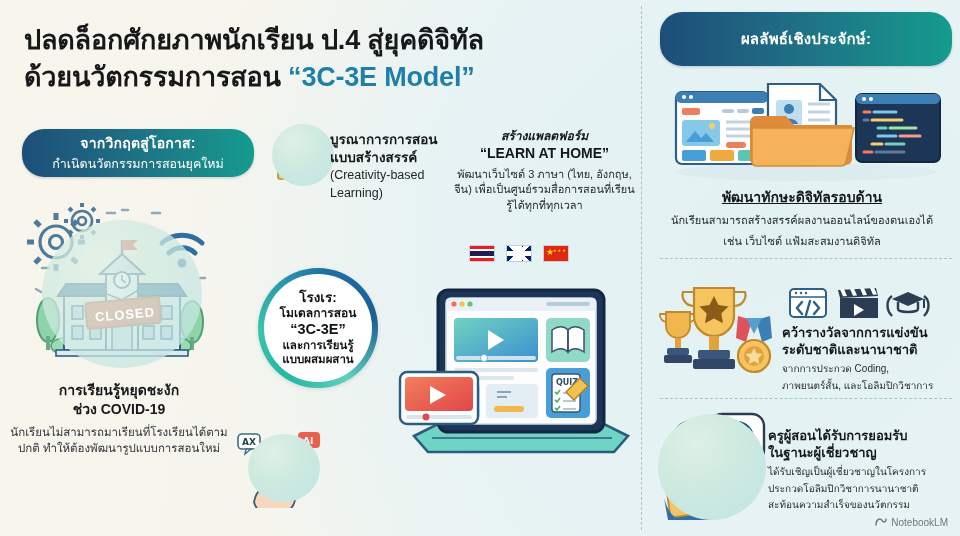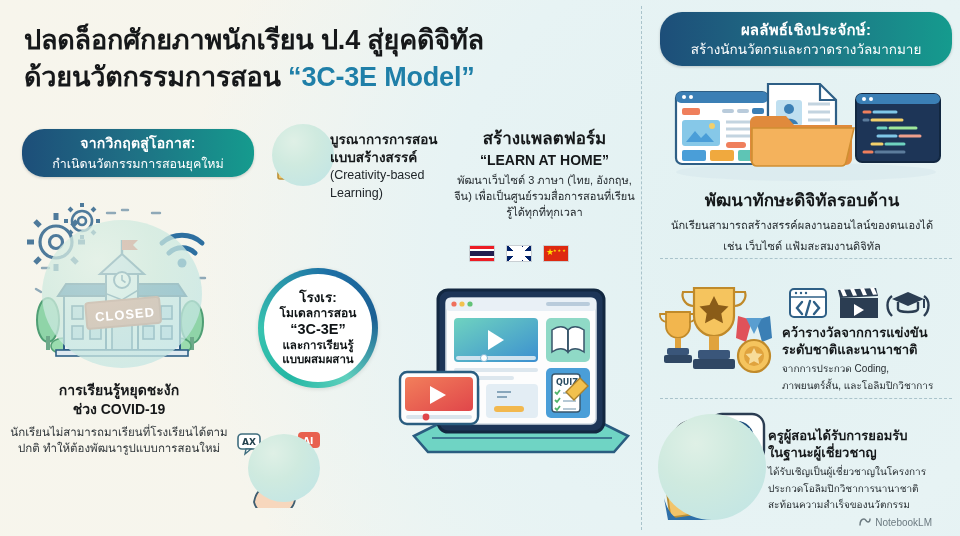--- a/index.html
+++ b/index.html
@@ -79,21 +79,21 @@
   #school-text .hd{ font-size:14px; line-height:1.35; }
   #school-text .bd{ font-size:11.5px; line-height:1.45; margin-top:5px; color:#2f3539; }
 
   
   #creativity{ position:absolute; left:330px; top:131px; width:116px; text-align:left; }
   #creativity .hd{ font-size:13.5px; font-weight:bold; line-height:1.3; color:#15181a; }
   #creativity .bd{ font-size:12.5px; line-height:1.32; color:#20262a; margin-top:1px; }
 
   
   #platform{ position:absolute; left:452px; top:128px; width:185px; text-align:center; }
-  #platform .hd{ font-size:17px; font-weight:bold; line-height:1.34; color:#15181a; }
+  #platform .hd{ font-size:12px; font-weight:bold; line-height:1.34; color:#15181a;font-style:italic; }
   #platform .hd2{ font-size:14px; font-weight:bold; color:#15181a; line-height:1.4; }
   #platform .bd{ font-size:11px; line-height:1.42; color:#262c30; margin-top:3px; }
 
   
   #circle3c{
     position:absolute; left:258px; top:268px; width:120px; height:120px;
     border-radius:50%;
     background:#fff;
     border:6px solid transparent;
     background-image:linear-gradient(#fff,#fff),
@@ -107,34 +107,34 @@
   #circle3c .c2{ font-size:12px; }
   #circle3c .c3{ font-size:14.5px; }
   #circle3c .c4{ font-size:11.5px; }
 
   
   #arai{ position:absolute; left:330px; top:452px; width:140px; text-align:left; }
   #arai .hd{ font-size:14px; font-weight:bold; line-height:1.36; color:#15181a; }
 
   
   #r1text{ position:absolute; left:652px; top:186px; width:300px; text-align:center; }
-  #r1text .hd{ font-size:17px; font-weight:bold; color:#15181a; }
+  #r1text .hd{ font-size:14px; font-weight:bold; color:#15181a;text-decoration:underline; }
   #r1text .bd{ font-size:11px; line-height:1.5; color:#262c30; margin-top:4px; }
 
   #r2text{ position:absolute; left:782px; top:325px; width:174px; text-align:left; }
   #r2text .hd{ font-size:13px; font-weight:bold; line-height:1.3; color:#15181a; }
   #r2text .bd{ font-size:10px; line-height:1.38; color:#262c30; margin-top:3px; }
 
   #r3text{ position:absolute; left:768px; top:428px; width:190px; text-align:left; }
   #r3text .hd{ font-size:13px; font-weight:bold; line-height:1.3; color:#15181a; }
   #r3text .bd{ font-size:10px; line-height:1.38; color:#262c30; margin-top:3px; }
 
   
   #watermark{
-    position:absolute; right:28px; bottom:8px;
+    position:absolute; right:12px; bottom:8px;
     display:flex; align-items:center; gap:4px;
     color:#6c7a80; font-size:10px;
   }
   
   #flags{ position:absolute; left:469px; top:245px; display:flex; gap:11px; }
   .flag{ width:26px; height:17px; border:1px solid #c9cfd3; border-radius:1px; overflow:hidden; position:relative; }
   .flag-th{ background:linear-gradient(#ed1c24 0 17%,#fff 17% 33%,#241d4f 33% 67%,#fff 67% 83%,#ed1c24 83% 100%); }
   .flag-uk{ background:#012169; }
   .flag-uk:before{ content:""; position:absolute; inset:0;
     background:
@@ -161,21 +161,20 @@
       <span>ด้วยนวัตกรรมการสอน </span><span class="accent">“3C-3E Model”</span>
     </span>
   </div>
 
   <div id="divider-v"></div>
   <div class="divider-h" id="divider-h1"></div>
   <div class="divider-h" id="divider-h2"></div>
 
   <div class="pill" id="pill-results">
     <span class="l1">ผลลัพธ์เชิงประจักษ์:</span>
-    <span class="l2">สร้างนักนวัตกรและกวาดรางวัลมากมาย</span>
   </div>
 
   <div class="pill" id="pill-crisis">
     <span class="l1">จากวิกฤตสู่โอกาส:</span>
     <span class="l2">กำเนิดนวัตกรรมการสอนยุคใหม่</span>
   </div>
 
   <div class="illus" style="left:12px;top:196px;width:216px;height:182px;">
     <div class="blob" style="left:30px;top:24px;width:160px;height:148px;opacity:.75;"></div>
     <svg width="216" height="182" viewBox="0 0 216 182">

